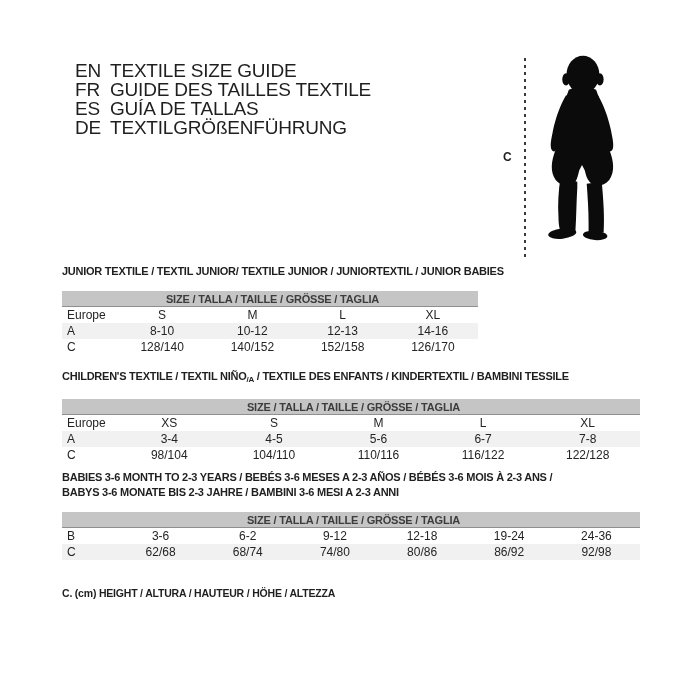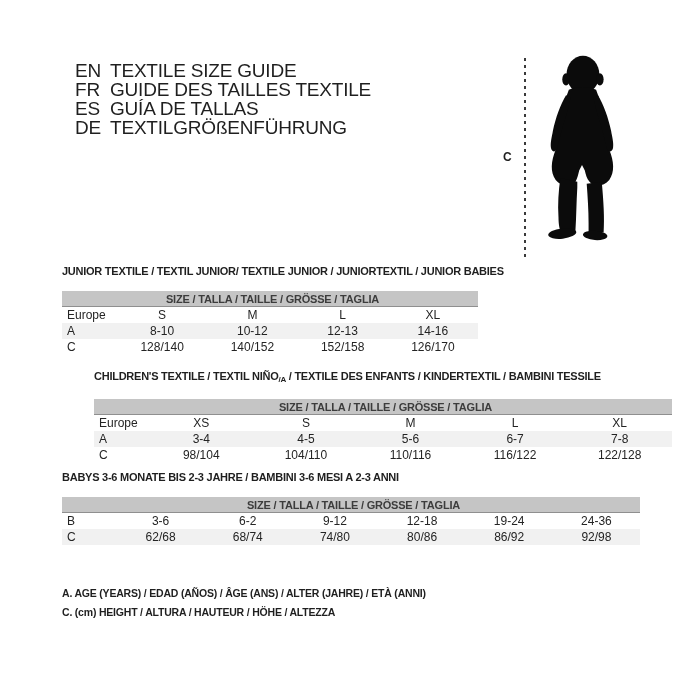--- a/index.html
+++ b/index.html
@@ -112,21 +112,21 @@
           <td class="row-label">C</td>
           <td>128/140</td>
           <td>140/152</td>
           <td>152/158</td>
           <td>126/170</td>
         </tr>
       </tbody>
     </table>
   </section>
 
-  <section class="tbl t-children" style="top:369px;margin-left:32px;">
+  <section class="tbl t-children" style="top:369px;">
     <div class="tbl-title"><span>CHILDREN'S TEXTILE / TEXTIL NIÑO</span><span class="subscript">/A</span><span> / TEXTILE DES ENFANTS / KINDERTEXTIL / BAMBINI TESSILE</span></div>
     <table>
       <colgroup>
           <col class="c-label">
           <col>
           <col>
           <col>
           <col>
           <col>
         </colgroup>
@@ -158,20 +158,21 @@
           <td>104/110</td>
           <td>110/116</td>
           <td>116/122</td>
           <td>122/128</td>
         </tr>
       </tbody>
     </table>
   </section>
 
   <section class="tbl t-babies" style="top:470px;">
+    <div class="tbl-title">BABIES 3-6 MONTH TO 2-3 YEARS / BEBÉS 3-6 MESES A 2-3 AÑOS / BÉBÉS 3-6 MOIS À 2-3 ANS /</div>
     <div class="tbl-title">BABYS 3-6 MONATE BIS 2-3 JAHRE / BAMBINI 3-6 MESI A 2-3 ANNI</div>
     <table>
       <colgroup>
           <col class="c-label">
           <col>
           <col>
           <col>
           <col>
           <col>
           <col>
@@ -198,17 +199,16 @@
           <td>74/80</td>
           <td>80/86</td>
           <td>86/92</td>
           <td>92/98</td>
         </tr>
       </tbody>
     </table>
   </section>
 
   <section class="legend">
-    <div class="legend-line">A. AGE (YEARS) / EDAD (AÑOS) / ÂGE (ANS) / ALTER (JAHRE) / ETÀ (ANNI)</div>
     <div class="legend-line">C. (cm) HEIGHT / ALTURA / HAUTEUR / HÖHE / ALTEZZA</div>
   </section>
 
 </div>
 
 </body></html>

